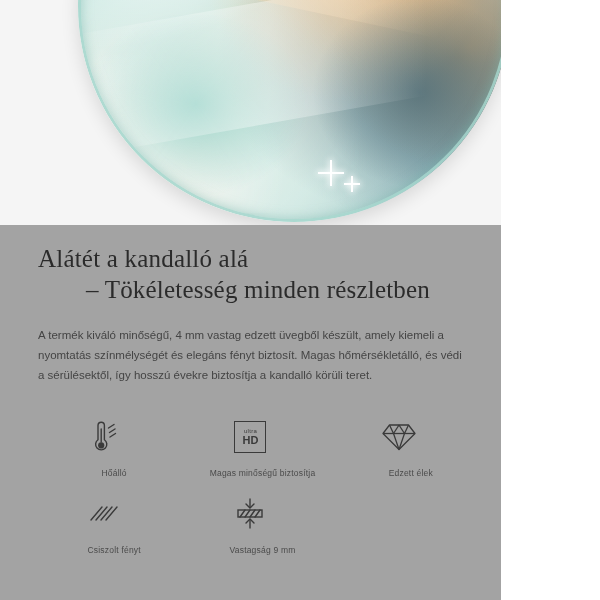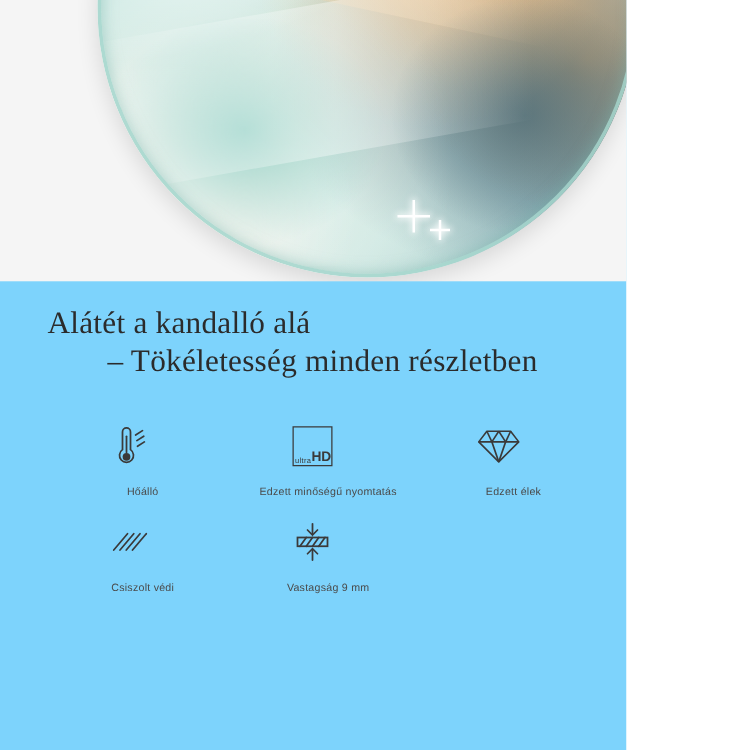--- a/index.html
+++ b/index.html
@@ -10,21 +10,21 @@
     width: 600px;
     height: 600px;
     background: #ffffff;
     font-family: "Liberation Sans", sans-serif;
     overflow: hidden;
   }
   .page {
     position: relative;
     width: 501px;
     height: 600px;
-    background: #7dd3fc;
+    background: #a3a3a3;
     overflow: hidden;
   }
 
   
   .hero {
     position: relative;
     width: 600px;
     height: 225px;
     background: #f4f4f4;
     overflow: hidden;
@@ -189,22 +189,22 @@
     color: #4a4a4a;
     text-align: center;
     letter-spacing: 0.2px;
     padding-left: 24px;
   }
   .ultrahd-box {
     width: 30px;
     height: 30px;
     border: 1.4px solid #3a3a3a;
     display: flex;
-    flex-direction: row;
-    align-items: flex-end;
+    flex-direction: column;
+    align-items: center;
     justify-content: center;
     line-height: 1;
   }
   .ultrahd-box .u1 {
     font-size: 6px;
     letter-spacing: 0.3px;
     color: #3a3a3a;
   }
   .ultrahd-box .u2 {
     font-size: 11px;
@@ -230,20 +230,21 @@
     </div>
     <div class="sparkle sparkle-a"></div>
     <div class="sparkle sparkle-b"></div>
   </div>
 
   <div class="content">
     <h1 class="title">
       <span>Alátét a kandalló alá</span>
       <span class="line2">– Tökéletesség minden részletben</span>
     </h1>
+    <p class="desc">A termék kiváló minőségű, 4 mm vastag edzett üvegből készült, amely kiemeli a nyomtatás színmélységét és elegáns fényt biztosít. Magas hőmérsékletálló, és védi a sérülésektől, így hosszú évekre biztosítja a kandalló körüli teret.</p>
   </div>
 
   <div class="features">
 
     <div class="feature">
       <div class="feature-icon">
         <svg width="30" height="34" viewBox="0 0 30 34" fill="none" stroke="#3a3a3a" stroke-width="1.4" stroke-linecap="round">
           <path d="M11 5.5a3.2 3.2 0 0 1 6.4 0v14.2a5.6 5.6 0 1 1-6.4 0z"></path>
           <line x1="14.2" y1="9" x2="14.2" y2="22"></line>
           <circle cx="14.2" cy="25.4" r="3.1" fill="#3a3a3a" stroke="none"></circle>
@@ -255,21 +256,21 @@
       <div class="feature-label">Hőálló</div>
     </div>
 
     <div class="feature">
       <div class="feature-icon">
         <div class="ultrahd-box">
           <span class="u1">ultra</span>
           <span class="u2">HD</span>
         </div>
       </div>
-      <div class="feature-label">Edzett minőségű nyomtatás</div>
+      <div class="feature-label">Magas minőségű biztosítja</div>
     </div>
 
 
     <div class="feature">
       <div class="feature-icon">
         <svg width="36" height="32" viewBox="0 0 36 32" fill="none" stroke="#3a3a3a" stroke-width="1.3" stroke-linejoin="round">
           <path d="M8.5 4 H27.5 L34 12.5 L18 28.5 L2 12.5 Z"></path>
           <line x1="2" y1="12.5" x2="34" y2="12.5"></line>
           <line x1="8.5" y1="4" x2="12.5" y2="12.5"></line>
           <line x1="27.5" y1="4" x2="23.5" y2="12.5"></line>
@@ -284,21 +285,21 @@
 
     <div class="feature">
       <div class="feature-icon">
         <svg width="34" height="30" viewBox="0 0 34 30" fill="none" stroke="#3a3a3a" stroke-width="1.4" stroke-linecap="round">
           <line x1="6" y1="21" x2="17" y2="8"></line>
           <line x1="11" y1="21" x2="22" y2="8"></line>
           <line x1="16" y1="21" x2="27" y2="8"></line>
           <line x1="21" y1="21" x2="32" y2="8"></line>
         </svg>
       </div>
-      <div class="feature-label">Csiszolt védi</div>
+      <div class="feature-label">Csiszolt fényt</div>
     </div>
 
     <div class="feature">
       <div class="feature-icon">
         <svg width="36" height="34" viewBox="0 0 36 34" fill="none" stroke="#3a3a3a" stroke-width="1.4" stroke-linecap="round">
           <line x1="18" y1="2" x2="18" y2="10"></line>
           <polyline points="14,7 18,11 22,7"></polyline>
           <rect x="6" y="13" width="24" height="7" stroke="#3a3a3a" fill="none"></rect>
           <line x1="8" y1="20" x2="13" y2="13"></line>
           <line x1="13" y1="20" x2="18" y2="13"></line>

